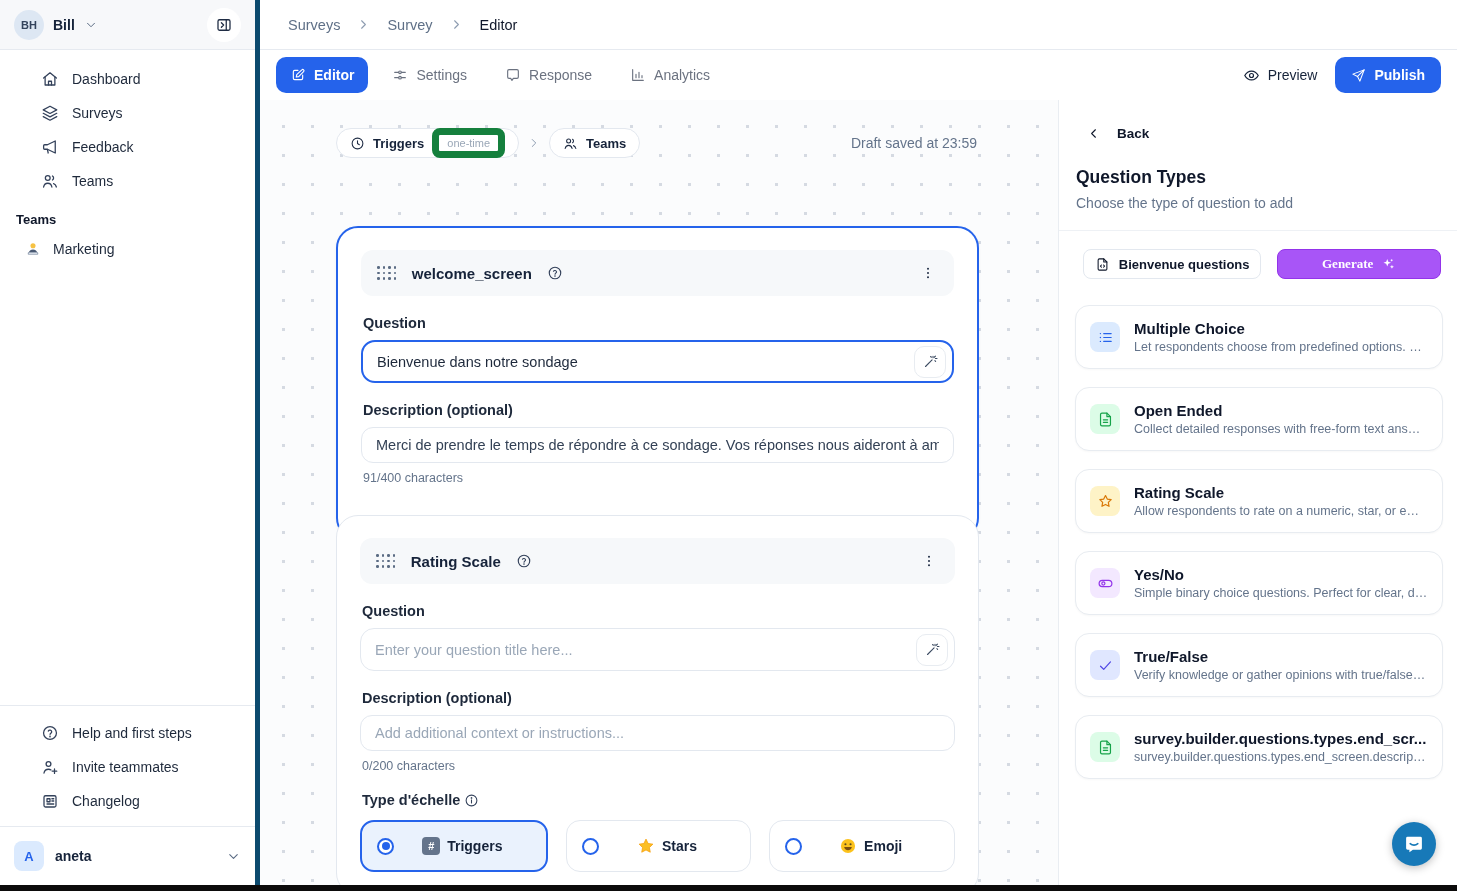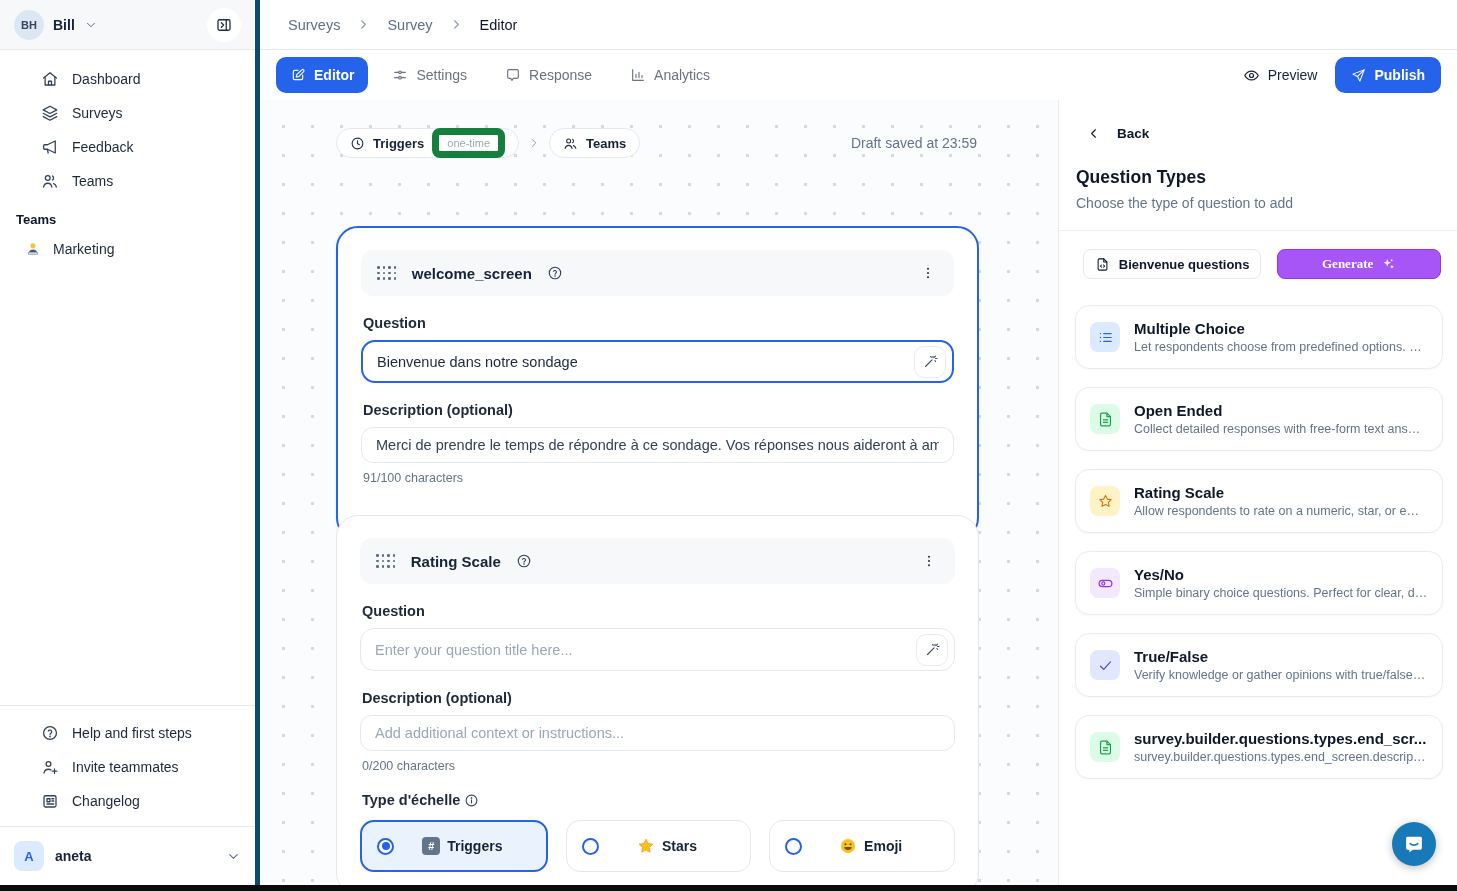--- a/index.html
+++ b/index.html
@@ -386,21 +386,21 @@
                 <path d="M16 3.5v2.6M19.8 7.3h2.6M18.1 5.2l1.8-1.8M13.4 5.2l-1.2-1.2M20.2 11.9l-1.2-1.2"></path>
               </svg>
           </span>
         </button>
       </div>
 
       <div class="field-label">Description (optional)</div>
       <div class="inp-plain">
         <input type="text" value="Merci de prendre le temps de répondre à ce sondage. Vos réponses nous aideront à améliorer" style="">
       </div>
-      <div class="char-count">91/100 characters</div>
+      <div class="char-count">91/400 characters</div>
     </section>
 
     <section class="qcard plain">
       <div class="qcard-header">
         <span class="grip">
             <i></i>
             <i></i>
             <i></i>
             <i></i>
             <i></i>

